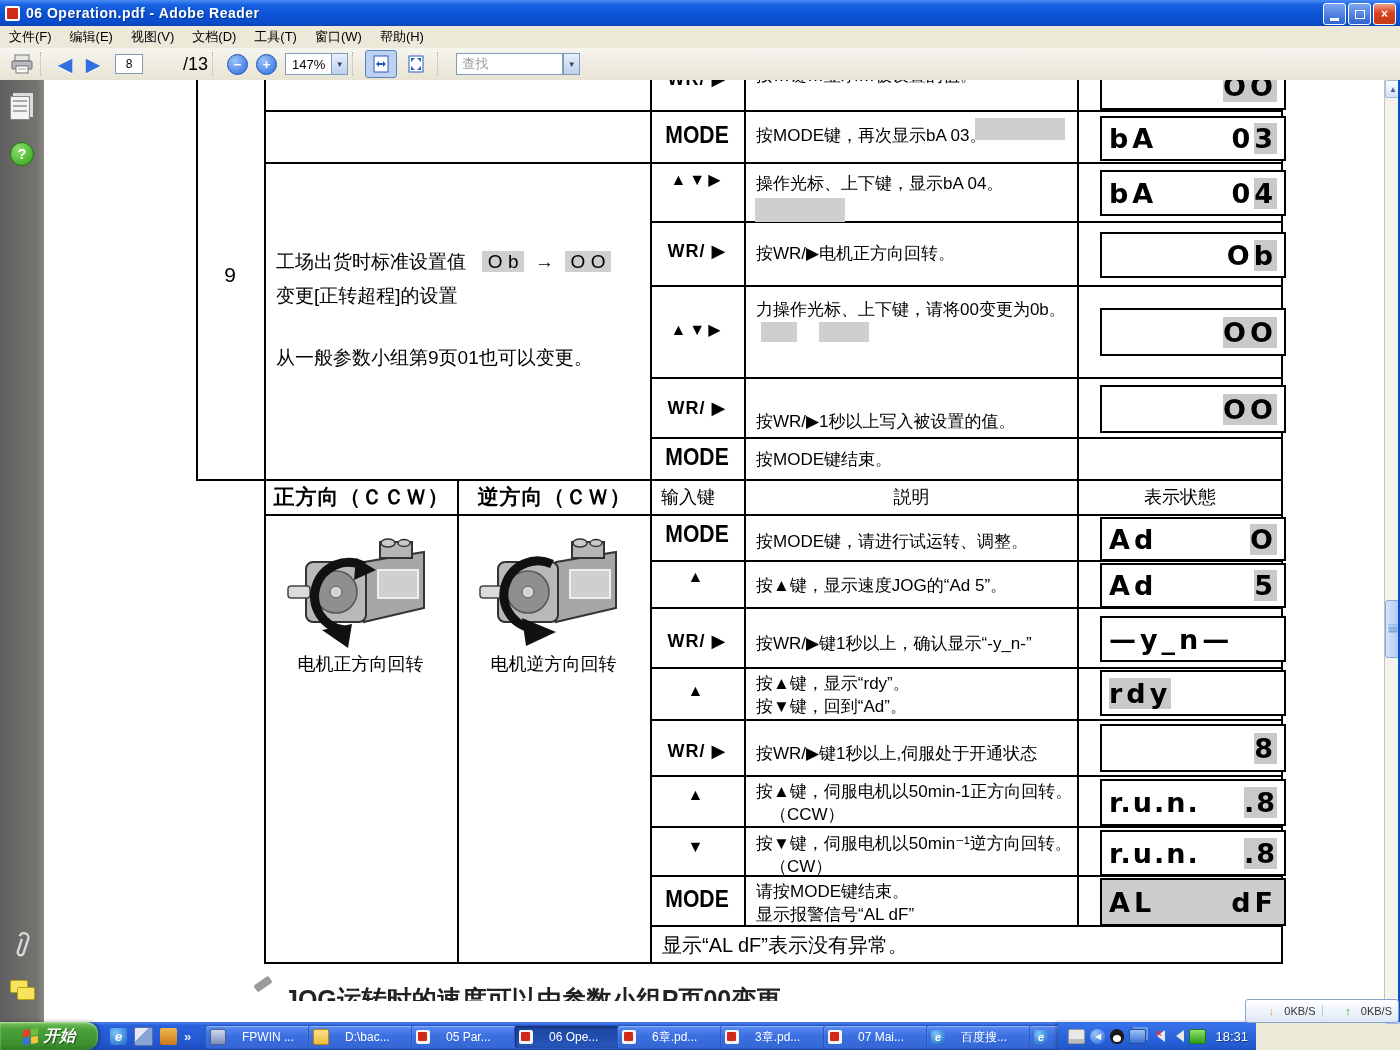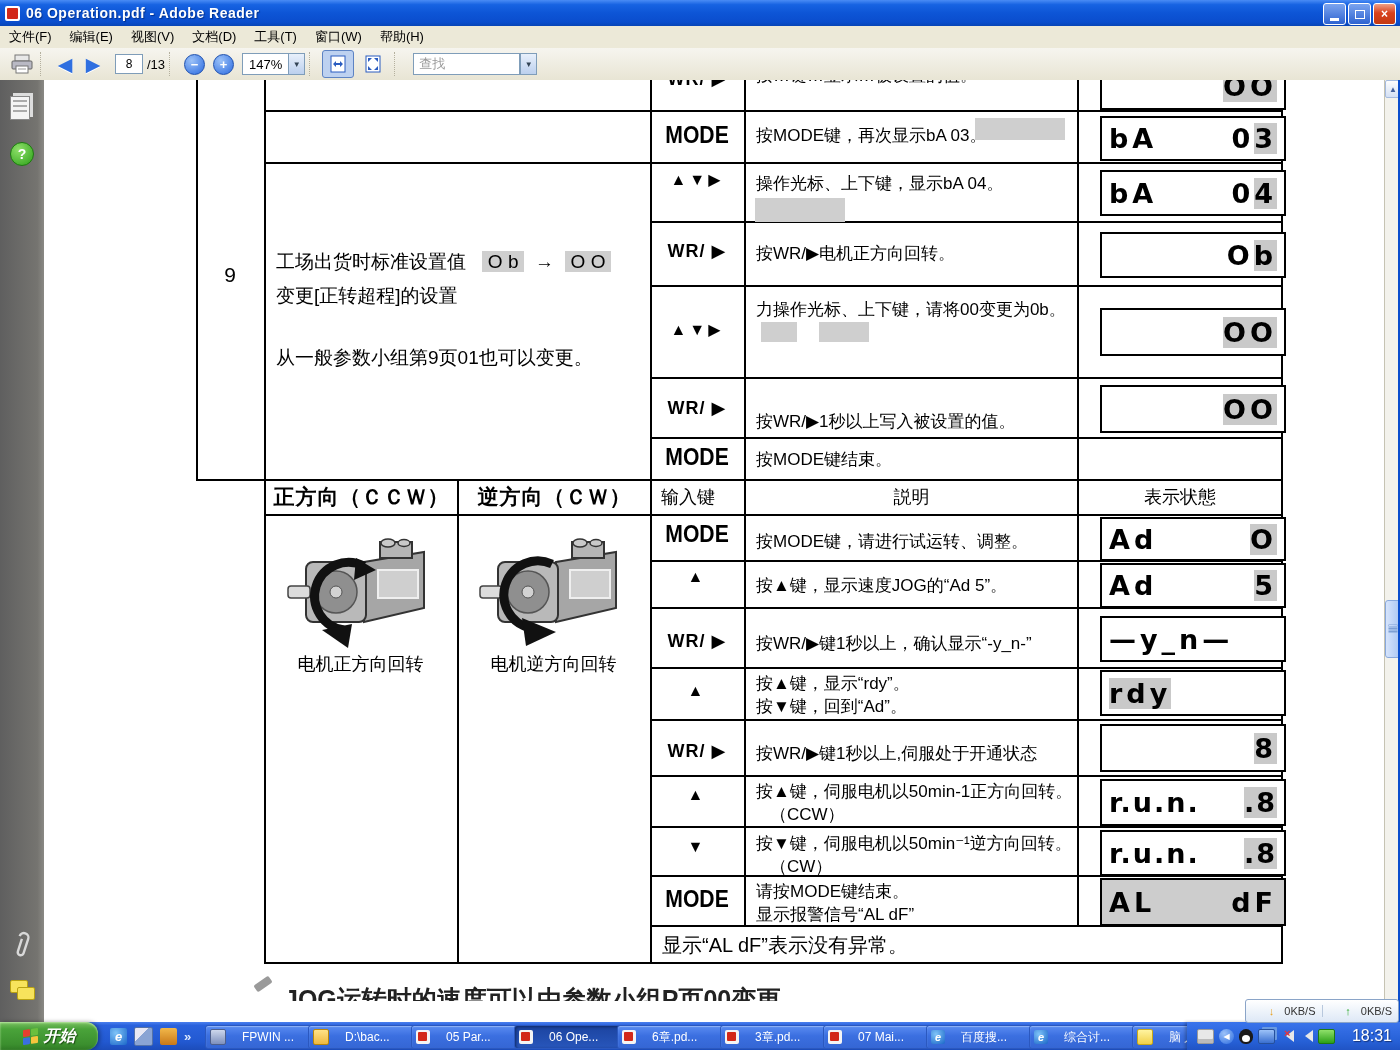--- a/index.html
+++ b/index.html
@@ -32,21 +32,21 @@
 
   
   #toolbar{position:absolute;left:0;top:48px;width:1400px;height:32px;
     background:linear-gradient(180deg,#f6f5ef,#e8e5d4);border-bottom:1px solid #b9b5a4;
     display:flex;align-items:center;}
   .tsep{width:6px;height:24px;margin:0 4px;border-left:1px dotted #b4b09e;}
   .tbtn{height:26px;min-width:28px;display:flex;align-items:center;justify-content:center;border-radius:3px;}
   .navarrow{font-size:19px;color:#2f6fe0;text-shadow:0 1px 0 #fff;}
   .pagebox{width:26px;height:18px;border:1px solid #7f9db9;background:#fff;font-size:12px;
     text-align:center;line-height:18px;margin:0 4px 0 8px;}
-  .pagetotal{font-size:13px;color:#000;}
+  .pagetotal{font-size:18px;color:#000;margin-left:36px;}
   .zoomcircle{width:19px;height:19px;border-radius:50%;margin:0 4px;
     background:radial-gradient(circle at 35% 30%,#9cc2f8,#2a6ae0);color:#fff;font-weight:700;
     font-size:13px;display:flex;align-items:center;justify-content:center;border:1px solid #1d4fae;}
   .combo{height:20px;border:1px solid #7f9db9;background:#fff;display:flex;align-items:center;margin-left:4px;}
   .combo .cval{padding:0 6px;font-size:13px;}
   .combo .carr{width:15px;height:100%;background:linear-gradient(180deg,#e8f0fb,#bcd0ee);
     border-left:1px solid #7f9db9;font-size:8px;color:#345;display:flex;align-items:center;justify-content:center;}
   .fitbtn{width:30px;height:26px;border-radius:3px;margin:0 2px;display:flex;align-items:center;justify-content:center;}
   .fitbtn.active{background:#bdd1f0;border:1px solid #5d83c3;}
   .findwrap{display:flex;align-items:center;margin-left:8px;}
@@ -103,21 +103,21 @@
   
   #netwidget{position:absolute;left:1245px;top:999px;width:152px;height:22px;z-index:40;
     background:linear-gradient(180deg,#ffffff,#dde8f6);border:1px solid #8aa4c8;border-radius:3px;
     display:flex;align-items:center;font-size:11px;color:#333;}
   #netwidget .half{flex:1;display:flex;align-items:center;justify-content:flex-end;padding-right:6px;}
   #netwidget .half:first-child{border-right:1px solid #b8c8dd;}
   .dn-arrow{color:#e8a020;font-weight:700;margin-right:10px;}
   .up-arrow{color:#2daa2d;font-weight:700;margin-right:10px;}
 
   
-  #taskbar{position:absolute;left:0;top:1022px;width:1400px;height:28px;
+  #taskbar{position:absolute;left:0;top:1022px;width:1256px;height:28px;
     background:linear-gradient(180deg,#4a80ee 0%,#2a62dd 12%,#2259d1 70%,#1c4cba 100%);z-index:30;}
   #startbtn{position:absolute;left:0;top:0;width:98px;height:28px;border-radius:0 12px 12px 0;
     background:linear-gradient(180deg,#7bc163 0%,#4aa33a 25%,#3b8f2e 80%,#2f7a25 100%);
     box-shadow:inset 0 1px 2px #b8e6a0, 2px 0 4px rgba(0,0,0,.35);
     display:flex;align-items:center;justify-content:center;gap:6px;color:#fff;
     font-style:italic;font-weight:700;font-size:16px;text-shadow:1px 1px 1px #1d4f14;}
   .flag{display:grid;grid-template-columns:7px 7px;grid-template-rows:7px 7px;gap:1px;transform:skewY(-8deg);}
   .flag i{border-radius:1px;}
   .flag i:nth-child(1){background:#e63e30;} .flag i:nth-child(2){background:#6abf3e;}
   .flag i:nth-child(3){background:#3a6fe0;} .flag i:nth-child(4){background:#f6c53d;}
@@ -146,21 +146,21 @@
   .trayicon{width:15px;height:13px;border-radius:2px;}
   .kb{background:#e8e8e8;border:1px solid #999;box-shadow:inset 0 -4px 0 #bbb;}
   .chev{width:15px;height:15px;border-radius:50%;background:radial-gradient(circle at 35% 30%,#9cc2f8,#2a6ae0);
     color:#fff;font-size:8px;display:flex;align-items:center;justify-content:center;}
   .qq{width:14px;height:15px;border-radius:50% 50% 45% 45%;background:#1a1a1a;position:relative;}
   .qq::after{content:"";position:absolute;left:3px;top:6px;width:8px;height:7px;border-radius:50%;background:#fff;}
   .net2{background:linear-gradient(180deg,#9cc2f8,#3a6fd0);border:1px solid #26509c;box-shadow:3px -3px 0 -1px #6a9ae0;}
   .spk{width:0;height:0;border:6px solid transparent;border-right:8px solid #e8e8e8;position:relative;}
   .spk.muted::after{content:"×";position:absolute;left:-2px;top:-9px;color:#e33;font-size:11px;font-weight:700;}
   .greenapp{background:linear-gradient(180deg,#8fe06a,#2ca018);border:1px solid #1d7a10;}
-  #clock{color:#fff;font-size:16px;margin-left:12px;text-shadow:1px 1px 1px #14337a;}
+  #clock{color:#fff;font-size:13px;margin-left:4px;text-shadow:1px 1px 1px #14337a;}
 
   svg{display:block;}
 </style>
 </head>
 <body>
 
 <div id="titlebar">
   <div class="pdficon"></div>
   <div id="title-text">06 Operation.pdf - Adobe Reader</div>
   <div class="winbtns">

